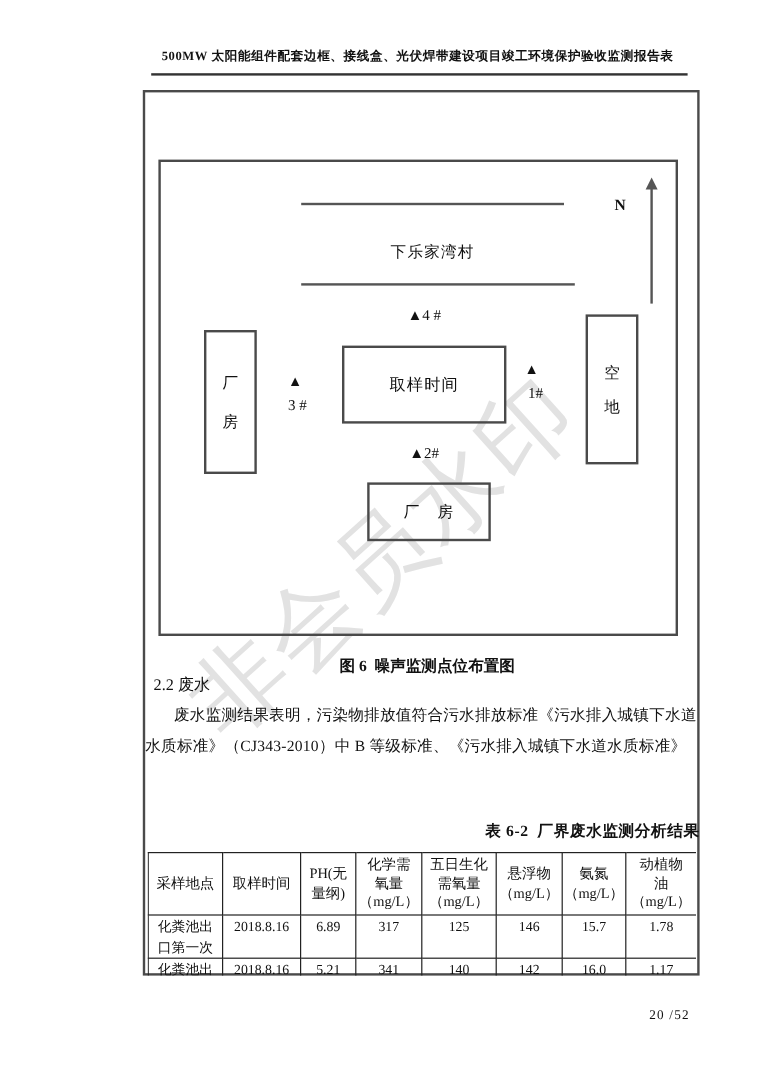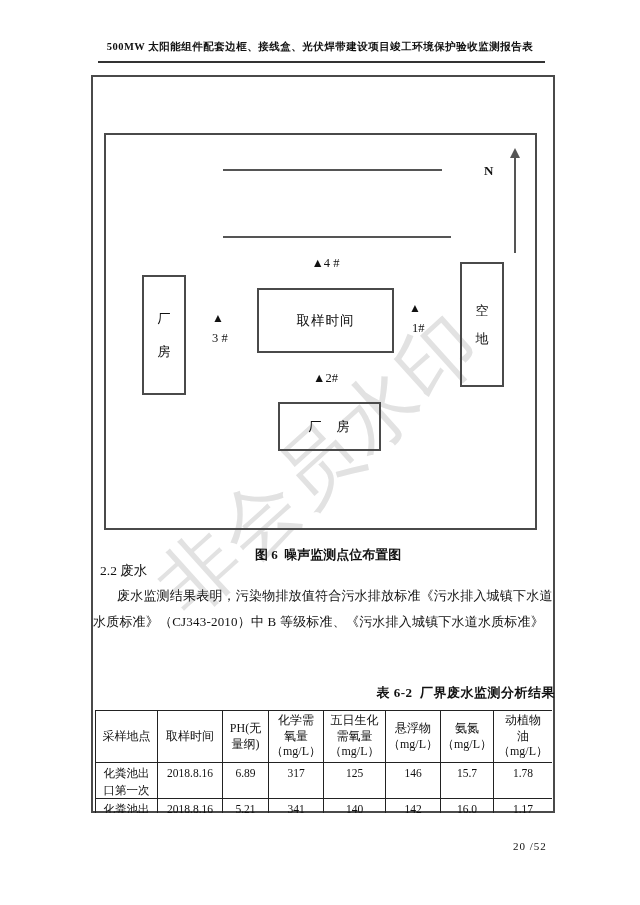--- a/index.html
+++ b/index.html
@@ -16,21 +16,21 @@
   .pre { white-space: pre-line; }
   .presp { white-space: pre; }
 
   
   .watermark {
     position: absolute; left: 320px; top: 465px;
     transform: translate(-50%, -50%) rotate(-42deg);
     font-size: 78px; color: #e2e2e2; letter-spacing: 2px;
     white-space: nowrap; z-index: 0; font-weight: 400;
   }
-  .content { position: absolute; inset: 0; z-index: 1; }
+  .content { position: absolute; inset: 0; z-index: 1; margin-left: 28px; }
 
   
   .header-title {
     left: 0; top: 40px; width: 640px; text-align: center;
     font-size: 10.5px; font-weight: bold; letter-spacing: 0.5px;
   }
   .header-rule { left: 98px; top: 61px; width: 447px; height: 2px; background: #333; }
 
   
   .outer-box { left: 91px; top: 75px; width: 464px; height: 738px; border: 2px solid #4a4a4a; }
@@ -95,20 +95,21 @@
 
   <div class="content">
 
     <div class="abs header-title presp">500MW 太阳能组件配套边框、接线盒、光伏焊带建设项目竣工环境保护验收监测报告表</div>
     <div class="abs header-rule"></div>
 
     <div class="abs outer-box"></div>
 
     <div class="abs diagram-box">
       <div class="abs vline-top"></div>
+      <div class="abs village-label">下乐家湾村</div>
       <div class="abs vline-bottom"></div>
 
       <div class="abs north-label">N</div>
       <div class="abs north-arrow-head"></div>
       <div class="abs north-arrow-line"></div>
 
       <div class="abs pt point4 presp">▲4 #</div>
 
       <div class="abs bldg left-building pre">厂
 房</div>

